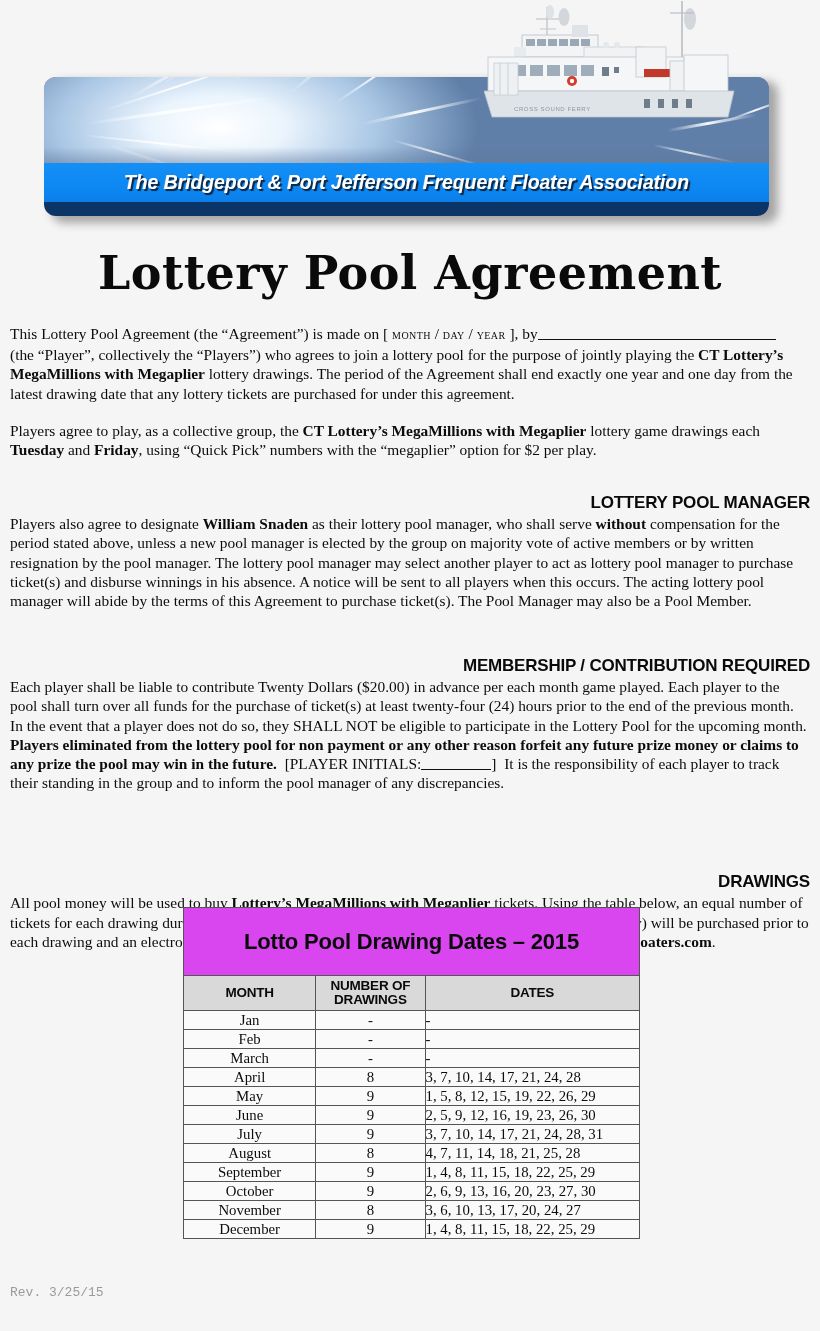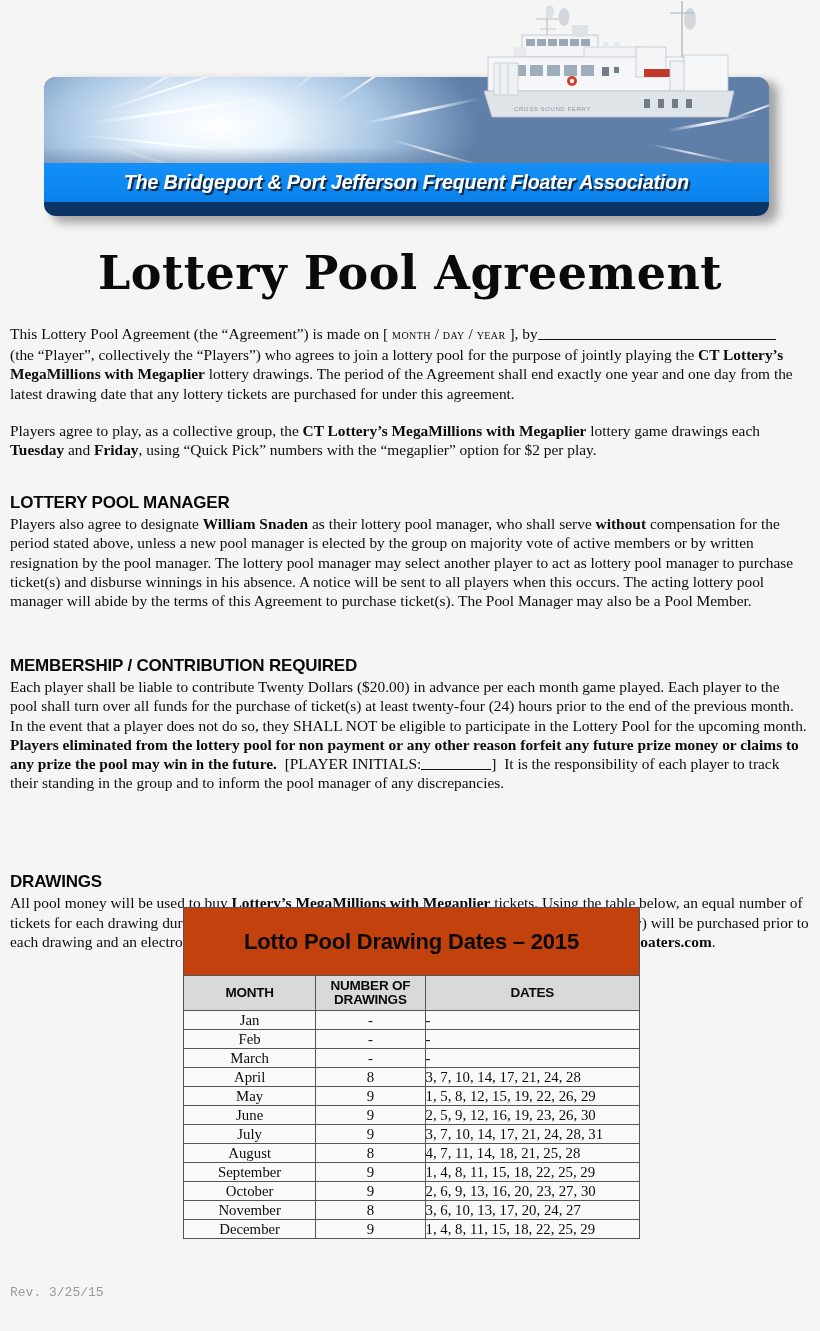--- a/index.html
+++ b/index.html
@@ -161,39 +161,40 @@
     height: 13px;
     vertical-align: -1px;
   }
   h2.section {
     font-family: "Liberation Sans", sans-serif;
     font-weight: bold;
     font-size: 17px;
     letter-spacing: -0.2px;
     margin: 0 0 1px 0;
     color: #0a0a0a;
+    text-align: right;
   }
 
   
   #lotto-table {
     position: absolute;
     left: 183px;
     top: 907px;
     width: 457px;
     border-collapse: collapse;
     border: 1px solid #555;
     background: #fafafa;
   }
   #lotto-table td, #lotto-table th {
     border: 1px solid #555;
     padding: 0;
   }
   #table-title-cell {
     height: 68px;
-    background: #c2410c;
+    background: #d946ef;
     text-align: center;
     font-family: "Liberation Sans", sans-serif;
     font-weight: bold;
     font-size: 22px;
     letter-spacing: -0.2px;
     color: #0a0a0a;
     vertical-align: middle;
   }
   .hdr-cell {
     background: #d9d9d9;

